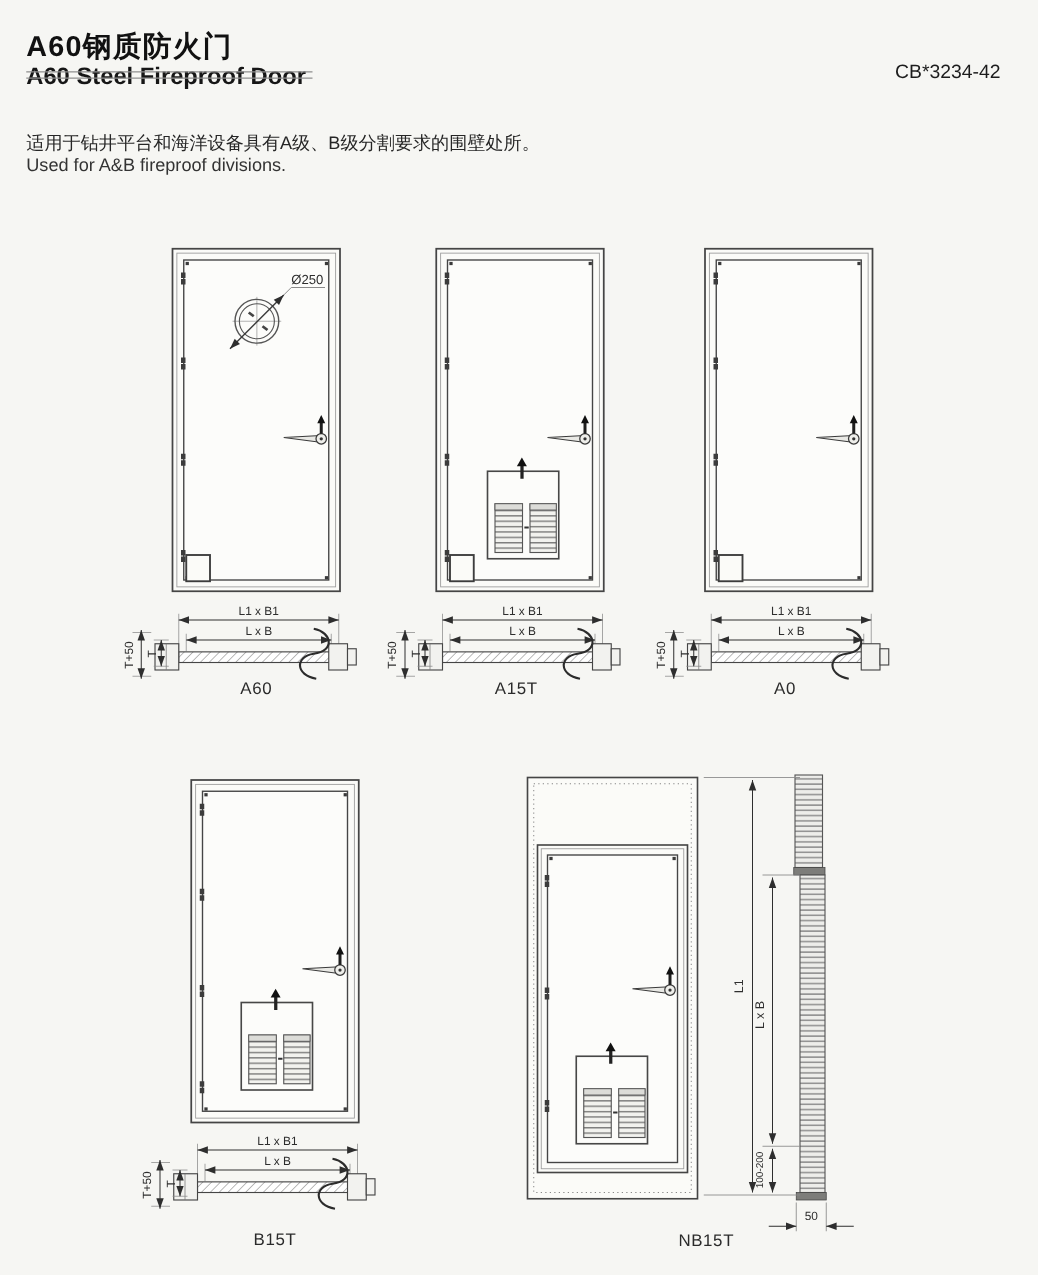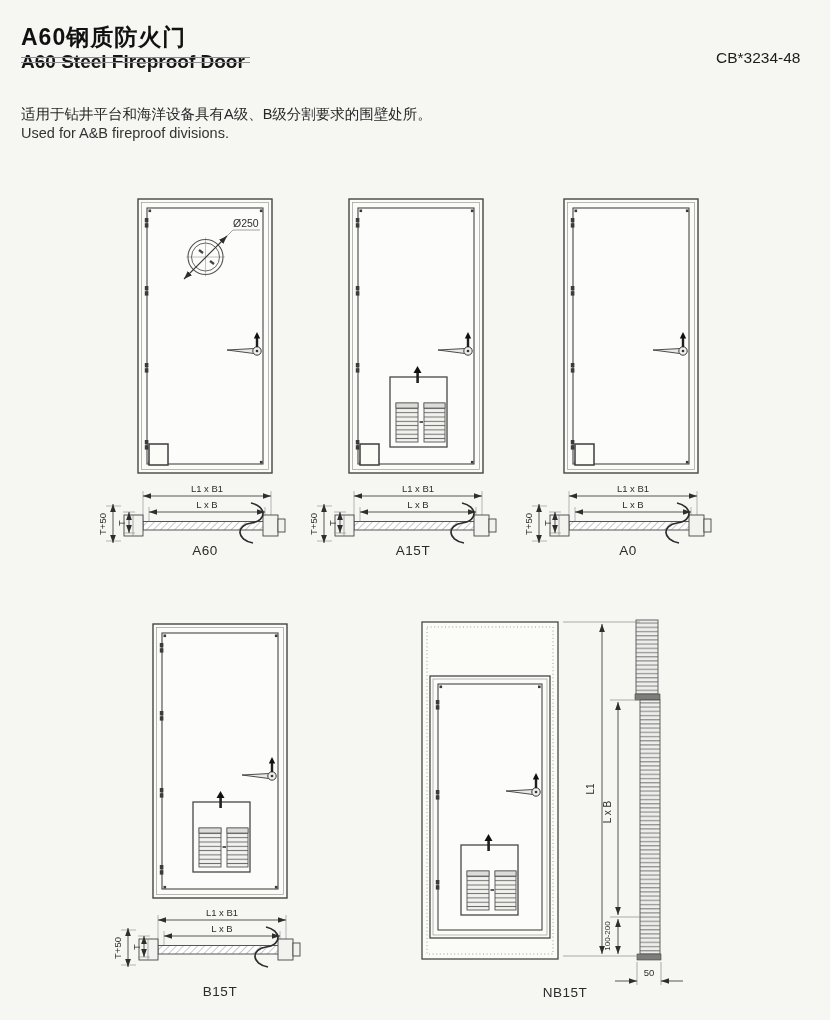--- a/index.html
+++ b/index.html
@@ -22,21 +22,21 @@
   .callout{font-size:10.5px;}
 </style>
 </head>
 <body>
 
 <div class="page">
 
   <h1 class="abs title-zh">A60钢质防火门</h1>
   <h2 class="abs title-en">A60 Steel Fireproof Door</h2>
   <div class="abs dbl-rule"></div>
-  <div class="abs std-code">CB*3234-48</div>
+  <div class="abs std-code">CB*3234-42</div>
   <p class="abs desc-zh">适用于钻井平台和海洋设备具有A级、B级分割要求的围壁处所。</p>
   <p class="abs desc-en">Used for A&amp;B fireproof divisions.</p>
 
   <svg class="drawing" width="830" height="1020" viewBox="0 0 830 1020">
     <defs>
       <marker id="ar" viewBox="0 0 10 8" refX="9.5" refY="4" markerWidth="9" markerHeight="7" orient="auto-start-reverse" markerUnits="userSpaceOnUse">
         <path d="M0,0.6 L9.5,4 L0,7.4 Z" fill="#2e2e2e"></path>
       </marker>
 
       <pattern id="hatch" width="5" height="5" patternUnits="userSpaceOnUse" patternTransform="rotate(45)">

